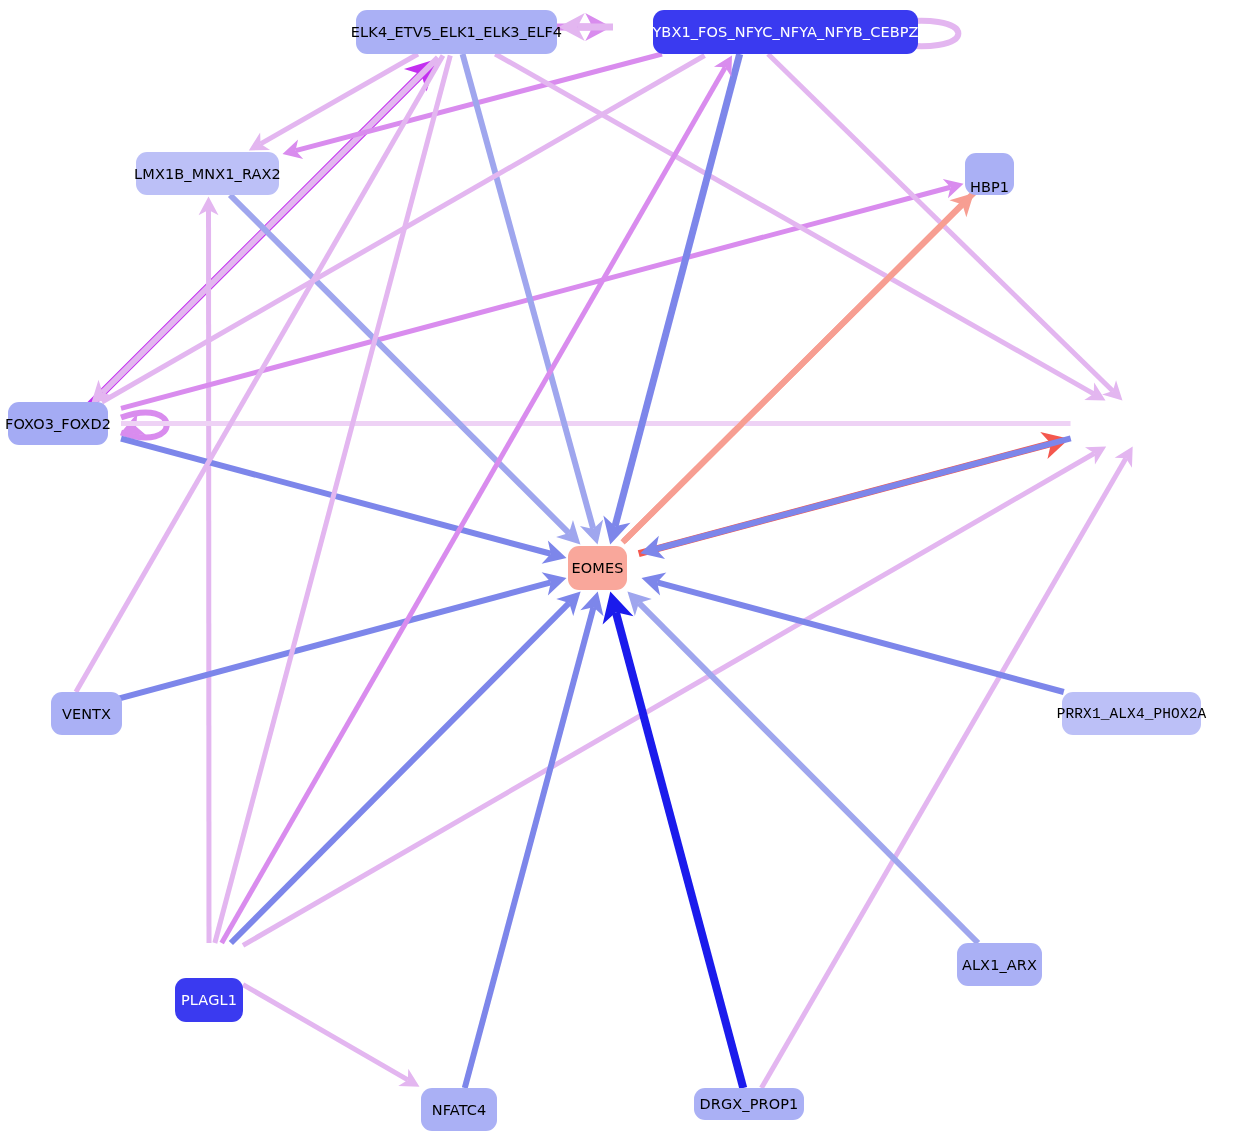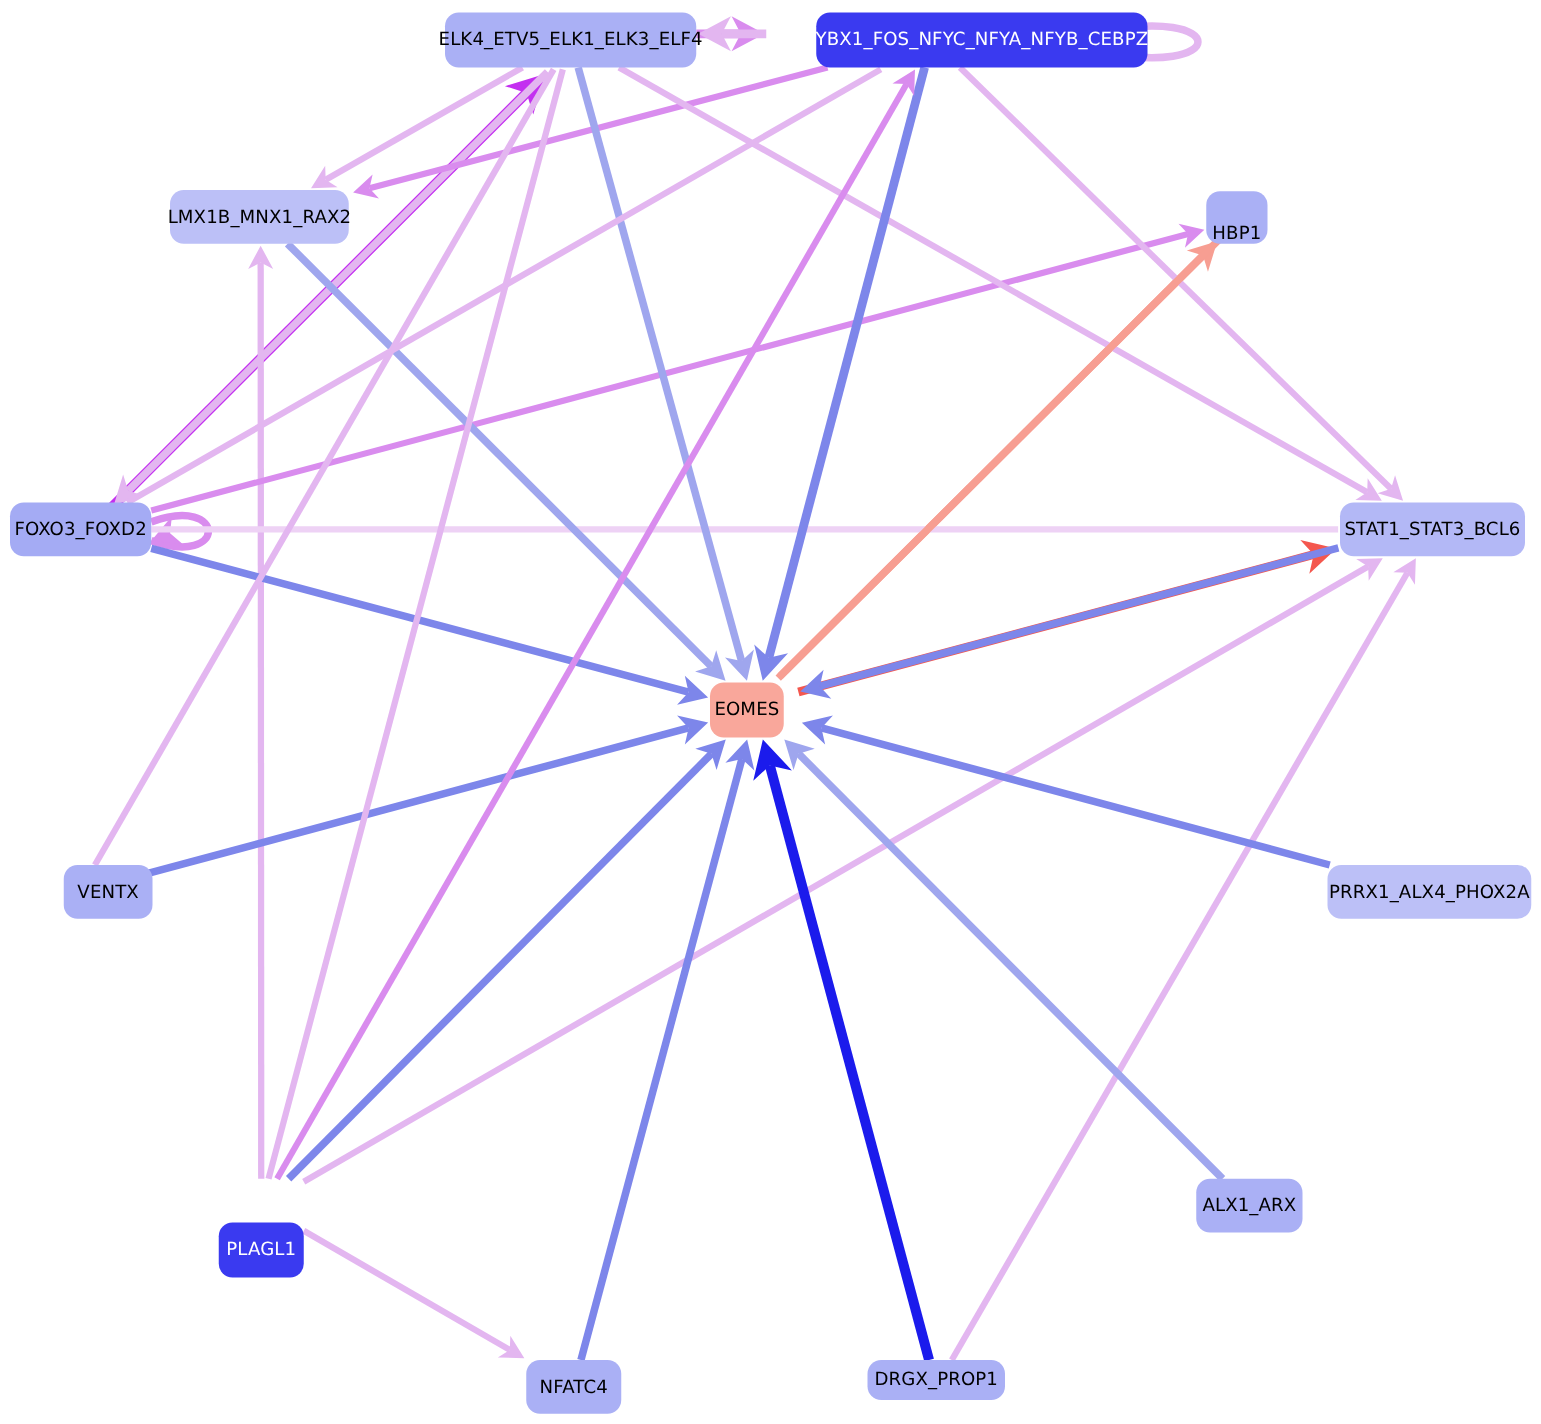--- a/index.html
+++ b/index.html
@@ -181,33 +181,30 @@
     </div>
     <div class="node" style="left: 613px; top: 10px; width: 265px; height: 44px; background: rgb(58, 58, 240); color: rgb(255, 255, 255); margin-left: 40px;">
       <span>YBX1_FOS_NFYC_NFYA_NFYB_CEBPZ</span>
     </div>
     <div class="node" style="left: 136px; top: 152px; width: 143px; height: 43px; background: rgb(188, 192, 247); color: rgb(0, 0, 0);">
       <span>LMX1B_MNX1_RAX2</span>
     </div>
     <div class="node" style="left: 965px; top: 153px; width: 49px; height: 42px; background: rgb(170, 176, 245); color: #000000; align-items: flex-end;">
       <span>HBP1</span>
     </div>
-    <div class="node" style="left: 8px; top: 402px; width: 113px; height: 43px; background: rgb(164, 171, 244); color: rgb(0, 0, 0);">
+    <div class="node" style="left: 8px; top: 402px; width: 100px; height: 43px; background: rgb(164, 171, 244); color: rgb(0, 0, 0);">
       <span>FOXO3_FOXD2</span>
-    </div>
-    <div class="node" style="left: 1072px; top: 402px; width: 148px; height: 43px; background: rgb(179, 184, 246); color: rgb(0, 0, 0);">
-      <span>STAT1_STAT3_BCL6</span>
     </div>
     <div class="node" style="left: 568px; top: 546px; width: 59px; height: 44px; background: rgb(249, 167, 155); color: rgb(0, 0, 0);">
       <span>EOMES</span>
     </div>
     <div class="node" style="left: 28px; top: 692px; width: 71px; height: 43px; background: rgb(170, 176, 245); color: rgb(0, 0, 0); margin-left: 23px;">
       <span>VENTX</span>
     </div>
-    <div class="node" style="left: 1062px; top: 692px; width: 163px; height: 43px; background: rgb(188, 192, 247); color: rgb(0, 0, 0);">
+    <div class="node" style="left: 1062px; top: 692px; width: 139px; height: 43px; background: rgb(188, 192, 247); color: rgb(0, 0, 0); font-family: Liberation Mono, monospace;">
       <span>PRRX1_ALX4_PHOX2A</span>
     </div>
     <div class="node" style="left: 175px; top: 978px; width: 68px; height: 44px; background: rgb(58, 58, 240); color: rgb(255, 255, 255);">
       <span>PLAGL1</span>
     </div>
     <div class="node" style="left: 957px; top: 943px; width: 85px; height: 43px; background: rgb(170, 176, 245); color: rgb(0, 0, 0);">
       <span>ALX1_ARX</span>
     </div>
     <div class="node" style="left: 421px; top: 1088px; width: 76px; height: 43px; background: rgb(170, 176, 245); color: rgb(0, 0, 0);">
       <span>NFATC4</span>

